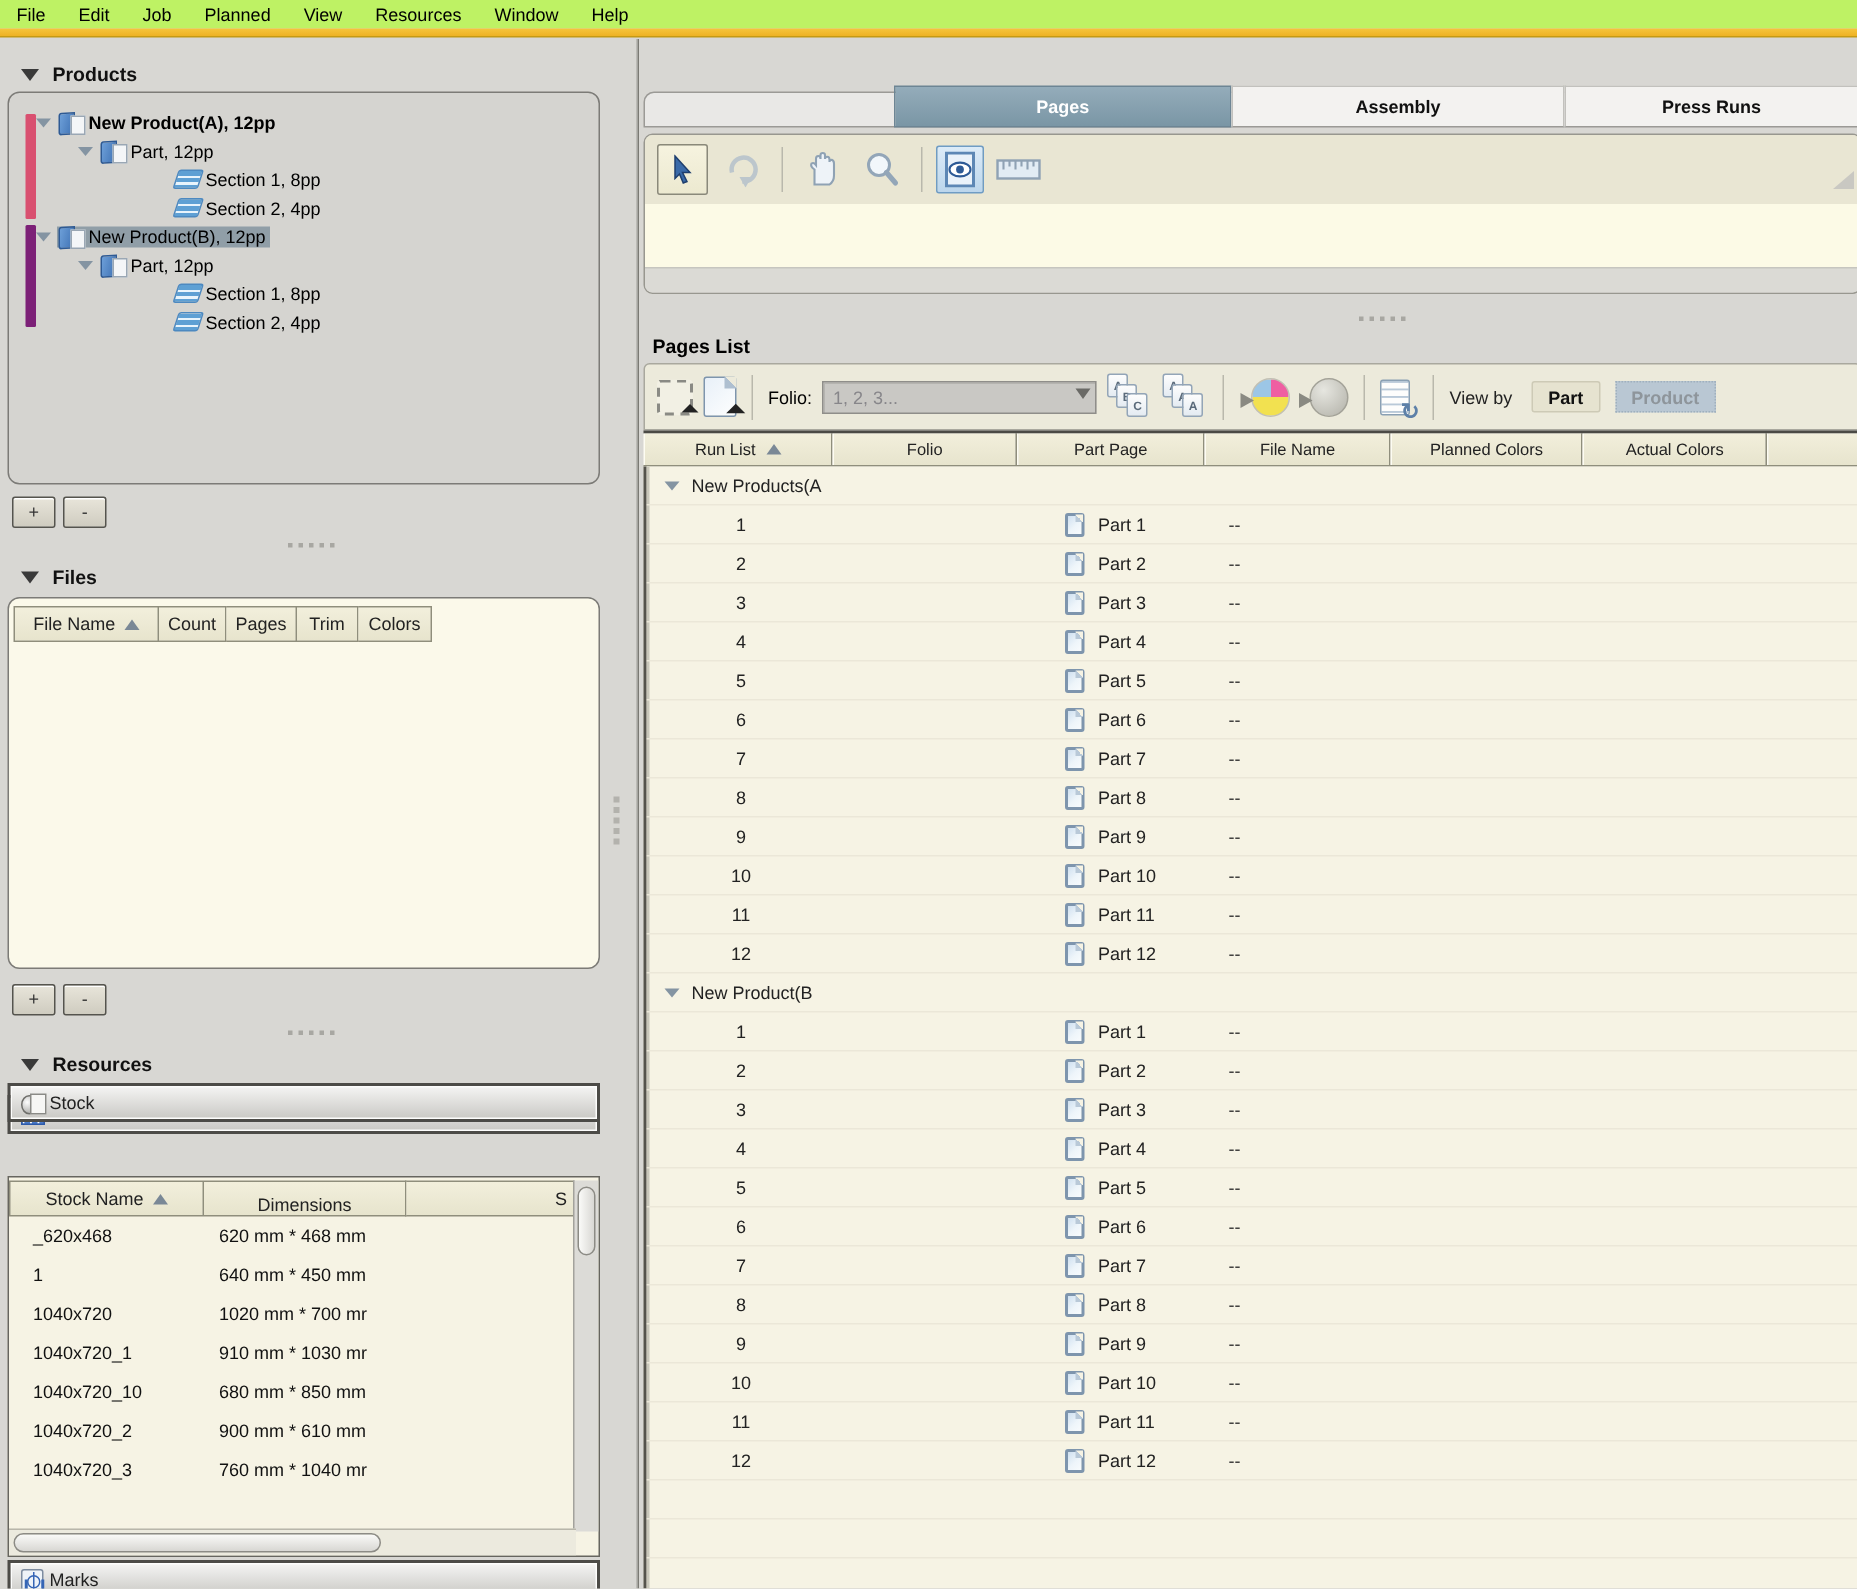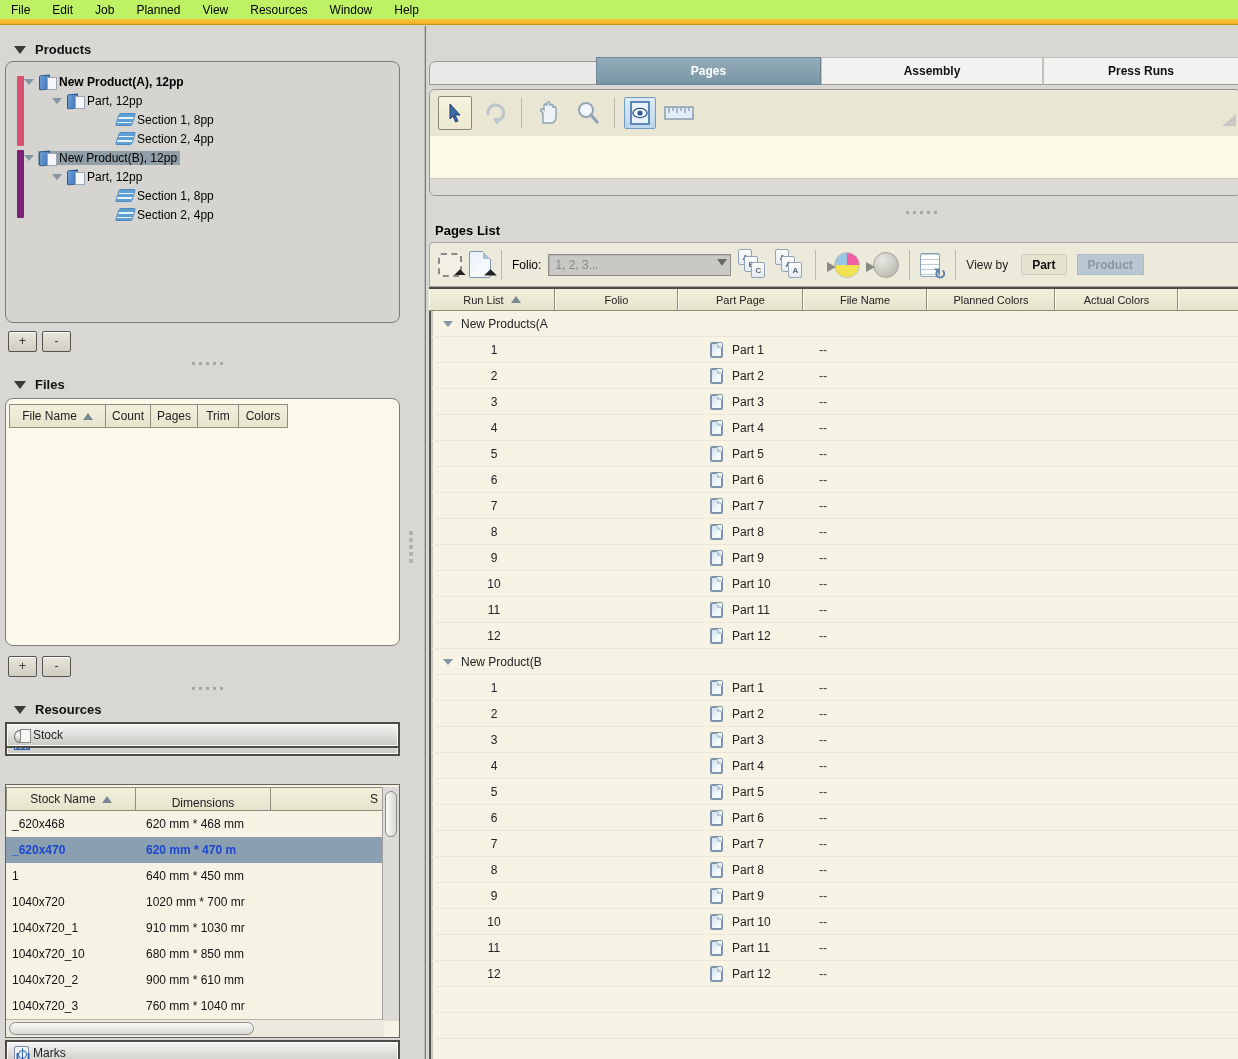--- a/index.html
+++ b/index.html
@@ -49,21 +49,21 @@
   .icon-stockroll::before { content:""; position:absolute; left:0; top:2px; width:9px; height:11px; background:radial-gradient(circle at 35% 35%,#fdfdfd,#9d9d99); border:1px solid #6e6e6a; border-radius:50%; }
   .icon-stockroll::after { content:""; position:absolute; left:6px; top:1px; width:9px; height:12px; background:#f6f6f4; border:1px solid #8a8a86; }
   .icon-marks { width:15px; height:15px; border:1px solid #7d8ca0; background:#eef3f8; border-radius:2px; position:relative; }
   .icon-marks::before { content:""; position:absolute; left:3px; top:3px; width:7px; height:7px; border:1.5px solid #3565b5; border-radius:50%; }
   .icon-marks::after { content:""; position:absolute; left:6.5px; top:1px; width:1.5px; height:12px; background:#3565b5; box-shadow:-5px 5.5px 0 0.5px #3565b5, 6px 5.5px 0 0.5px #3565b5; transform:translateX(0); }
 
   #stock-frame { position:absolute; left:5px; top:784px; width:395px; height:254px; background:#f6f3e4; border:1px solid #66655f; overflow:hidden; }
   #stock-cols { position:absolute; left:0; top:2px; height:24px; display:flex; }
   #stock-rows { position:absolute; left:0; top:26px; width:378px; }
   .srow { height:26px; display:flex; align-items:center; font-size:12px; color:#111; }
-  .srow .c1 { width:130px; padding-left:6px; }
+  .srow .c1 { width:130px; padding-left:16px; }
   .srow .c2 { width:200px; padding-left:10px; white-space:nowrap; overflow:hidden; }
   .srow.sel { background:#8aa0b0; }
   .srow.sel .c1, .srow.sel .c2 { color:#1c46d0; font-weight:bold; }
   #stock-vscroll { position:absolute; right:0; top:2px; width:17px; height:234px; background:#dcdbd7; border-left:1px solid #a3a29c; }
   #stock-vthumb { position:absolute; left:2px; top:4px; width:12px; height:46px; background:linear-gradient(90deg,#fafaf8,#d8d7d3); border:1px solid #8c8b85; border-radius:7px; }
   #stock-hscroll { position:absolute; left:0; bottom:0; width:378px; height:18px; background:#eceade; border-top:1px solid #b8b6aa; }
   #stock-hthumb { position:absolute; left:3px; top:2px; width:245px; height:13px; background:linear-gradient(#fafaf8,#d8d7d3); border:1px solid #8c8b85; border-radius:7px; }
 
   
   #vsplit-strip { position:absolute; left:401px; top:26px; width:24px; height:1033px; background:#d8d7d3; border-right:1px solid #bcbbb6; }
@@ -261,24 +261,20 @@
         <div>Dimensions</div>
       </div>
       <div class="colbtn" style="width: 112px; justify-content: flex-end; padding-right: 4px;">
         <div>S</div>
       </div>
     </div>
   <div id="stock-rows">
       <div class="srow">
         <div class="c1">_620x468</div>
         <div class="c2">620 mm * 468 mm</div>
-      </div>
-      <div class="srow sel">
-        <div class="c1">_620x470</div>
-        <div class="c2">620 mm * 470 m</div>
       </div>
       <div class="srow">
         <div class="c1">1</div>
         <div class="c2">640 mm * 450 mm</div>
       </div>
       <div class="srow">
         <div class="c1">1040x720</div>
         <div class="c2">1020 mm * 700 mr</div>
       </div>
       <div class="srow">

